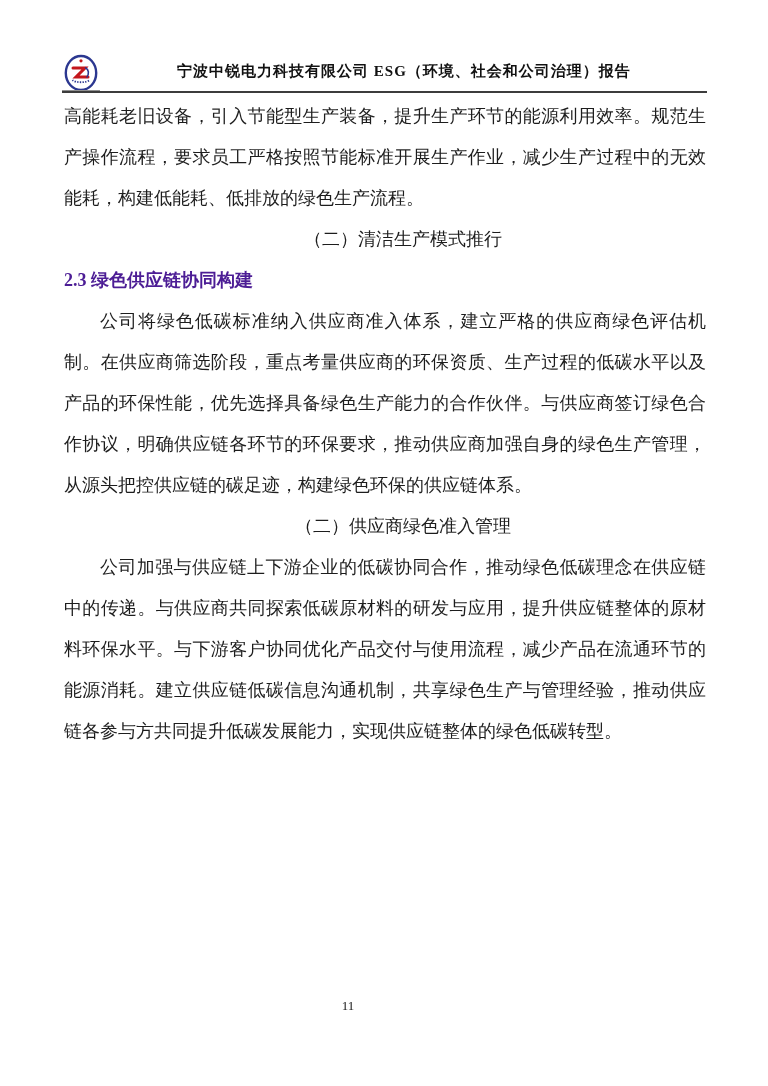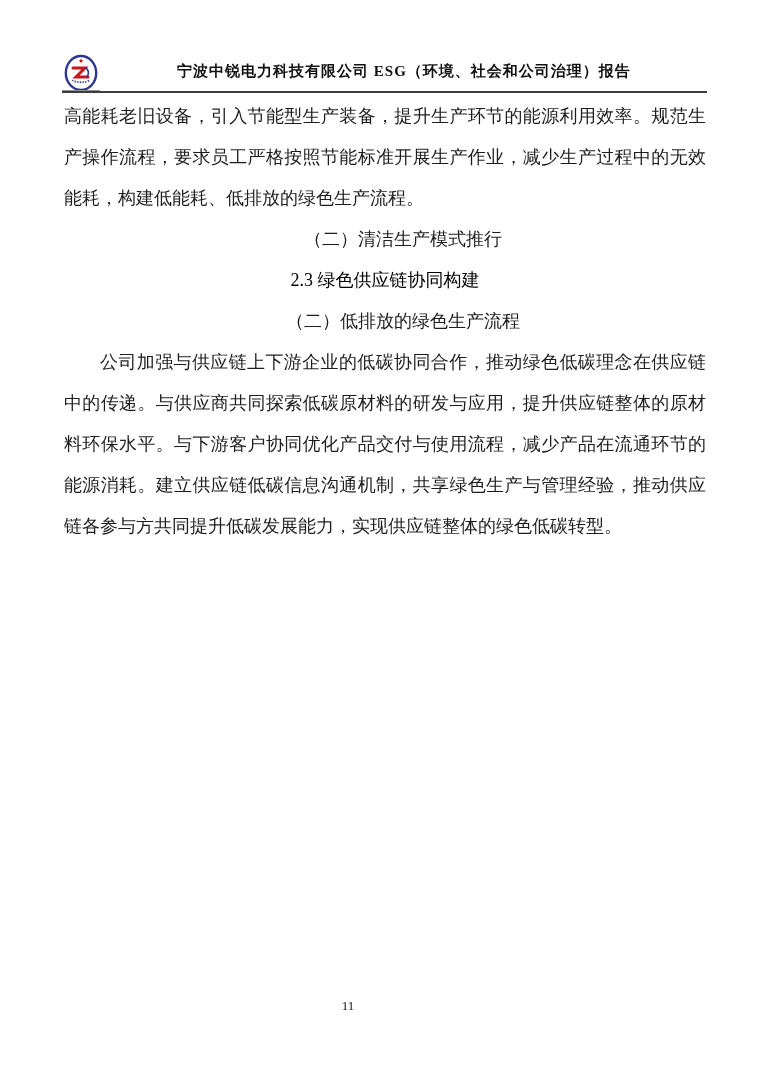--- a/index.html
+++ b/index.html
@@ -45,23 +45,23 @@
     width: 642px;
     font-size: 18px;
     line-height: 41px;
     text-align: justify;
     text-justify: inter-character;
   }
   .content .block { margin: 0; }
   .para-indent { text-indent: 2em; }
   .sub-heading { text-indent: 2em; text-align: center; }
   .section-heading {
-    font-weight: normal;
-    text-align: center;
-    color: #000000;
+    font-weight: bold;
+    text-align: left;
+    color: #4c1d95;
   }
   
   .footer {
     position: absolute; left: 0; top: 998px; width: 696px;
     text-align: center;
     font-size: 13px;
     color: #1a1a1a;
   }
 </style>
 </head>
@@ -81,21 +81,22 @@
     </div>
     <div class="logo-shadow"></div>
     <div class="header-title">宁波中锐电力科技有限公司 ESG（环境、社会和公司治理）报告</div>
     <div class="header-rule"></div>
   </div>
 
   <div class="content">
     <p class="block">高能耗老旧设备，引入节能型生产装备，提升生产环节的能源利用效率。规范生产操作流程，要求员工严格按照节能标准开展生产作业，减少生产过程中的无效能耗，构建低能耗、低排放的绿色生产流程。</p>
     <p class="block sub-heading">（二）清洁生产模式推行</p>
     <p class="block section-heading">2.3 绿色供应链协同构建</p>
-    <p class="block sub-heading">（二）低排放的绿色生产流程</p>
+    <p class="block para-indent">公司将绿色低碳标准纳入供应商准入体系，建立严格的供应商绿色评估机制。在供应商筛选阶段，重点考量供应商的环保资质、生产过程的低碳水平以及产品的环保性能，优先选择具备绿色生产能力的合作伙伴。与供应商签订绿色合作协议，明确供应链各环节的环保要求，推动供应商加强自身的绿色生产管理，从源头把控供应链的碳足迹，构建绿色环保的供应链体系。</p>
+    <p class="block sub-heading">（二）供应商绿色准入管理</p>
     <p class="block para-indent">公司加强与供应链上下游企业的低碳协同合作，推动绿色低碳理念在供应链中的传递。与供应商共同探索低碳原材料的研发与应用，提升供应链整体的原材料环保水平。与下游客户协同优化产品交付与使用流程，减少产品在流通环节的能源消耗。建立供应链低碳信息沟通机制，共享绿色生产与管理经验，推动供应链各参与方共同提升低碳发展能力，实现供应链整体的绿色低碳转型。</p>
   </div>
 
   <div class="footer">
     <span>11</span>
   </div>
 
 </div>
 
 </body></html>

